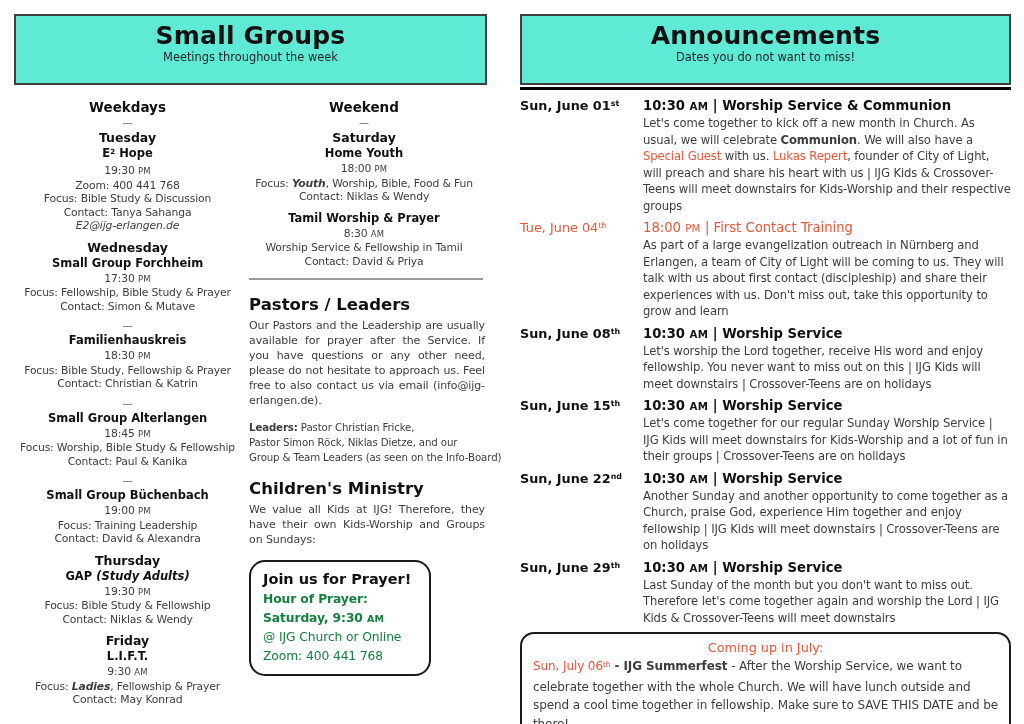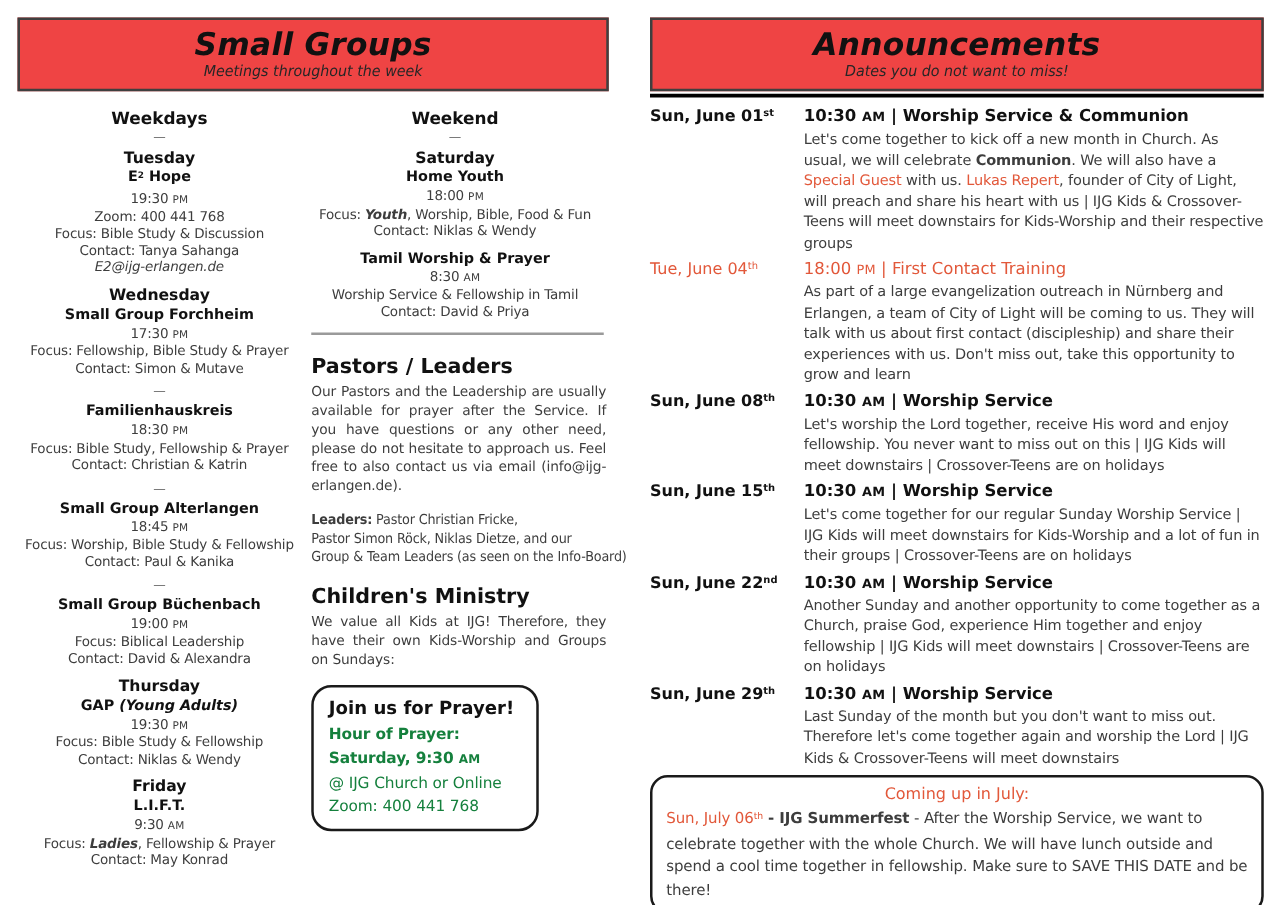--- a/index.html
+++ b/index.html
@@ -2,21 +2,21 @@
 <html style="--accent-orange: #E2583A; --text-dark: #111111; --text-body: #3D3D3D; --border-dark: #3F3F3F; --rule-gray: #9A9A9A; --page-bg: #FFFFFF;"><head>
 <meta charset="utf-8">
 <style>
   *{margin:0;padding:0;box-sizing:border-box}
   html,body{width:1024px;height:724px;overflow:hidden;background:#fff;}
   body{font-family:"DejaVu Sans","Liberation Sans",sans-serif;color:var(--text-body,#3d3d3d);}
   .page{position:relative;width:1024px;height:724px;background:var(--page-bg,#ffffff);}
   .panel{position:absolute;top:14px;}
   .panel-left{left:14px;width:473px;}
   .panel-right{left:520px;width:491px;}
-  .header-box{border:2px solid var(--border-dark,#3f3f3f);text-align:center;padding:5px 4px 7px;background:#ef4444;font-style:italic;}
+  .header-box{border:2px solid var(--border-dark,#3f3f3f);text-align:center;padding:5px 4px 19px;background:#5eead4;}
   .header-title{font-size:25px;font-weight:700;color:var(--text-dark,#111);line-height:29px;letter-spacing:.2px;}
   .header-subtitle{font-size:12px;color:#262626;line-height:14px;transform:scaleX(.95);}
   .thick-rule{height:3px;background:#000;margin-top:2px;}
   .columns{display:flex;margin-top:13px;}
   .col{width:48%;text-align:center;}
   .col-right{width:52%;}
   .col-heading{font-size:13.5px;font-weight:700;color:var(--text-dark,#111);line-height:18px;}
   .dash{font-size:10px;color:#666;line-height:11px;margin:1px 0 2px;}
   .meeting{margin-bottom:7px;}
   .meeting .day{font-size:12.5px;font-weight:700;color:var(--text-dark,#111);line-height:16px;margin-top:2px;}
@@ -110,29 +110,29 @@
                 <div class="line"><span>Contact: Paul &amp; Kanika</span></div>
               </div>
   </div>
 
   <div class="meeting">
     <div class="dash">—</div>
 
     <div class="gname"><span>Small Group Büchenbach</span></div>
     <div class="glines">
                 <div class="line"><span>19:00 </span><span class="seg-sc">PM</span></div>
-                <div class="line"><span>Focus: Biblical Leadership</span></div>
+                <div class="line"><span>Focus: Training Leadership</span></div>
                 <div class="line"><span>Contact: David &amp; Alexandra</span></div>
               </div>
   </div>
 
   <div class="meeting">
 
     <div class="day">Thursday</div>
-    <div class="gname"><span>GAP </span><span class="seg-i">(Young Adults)</span></div>
+    <div class="gname"><span>GAP </span><span class="seg-i">(Study Adults)</span></div>
     <div class="glines">
                 <div class="line"><span>19:30 </span><span class="seg-sc">PM</span></div>
                 <div class="line"><span>Focus: Bible Study &amp; Fellowship</span></div>
                 <div class="line"><span>Contact: Niklas &amp; Wendy</span></div>
               </div>
   </div>
 
   <div class="meeting">
 
     <div class="day">Friday</div>

